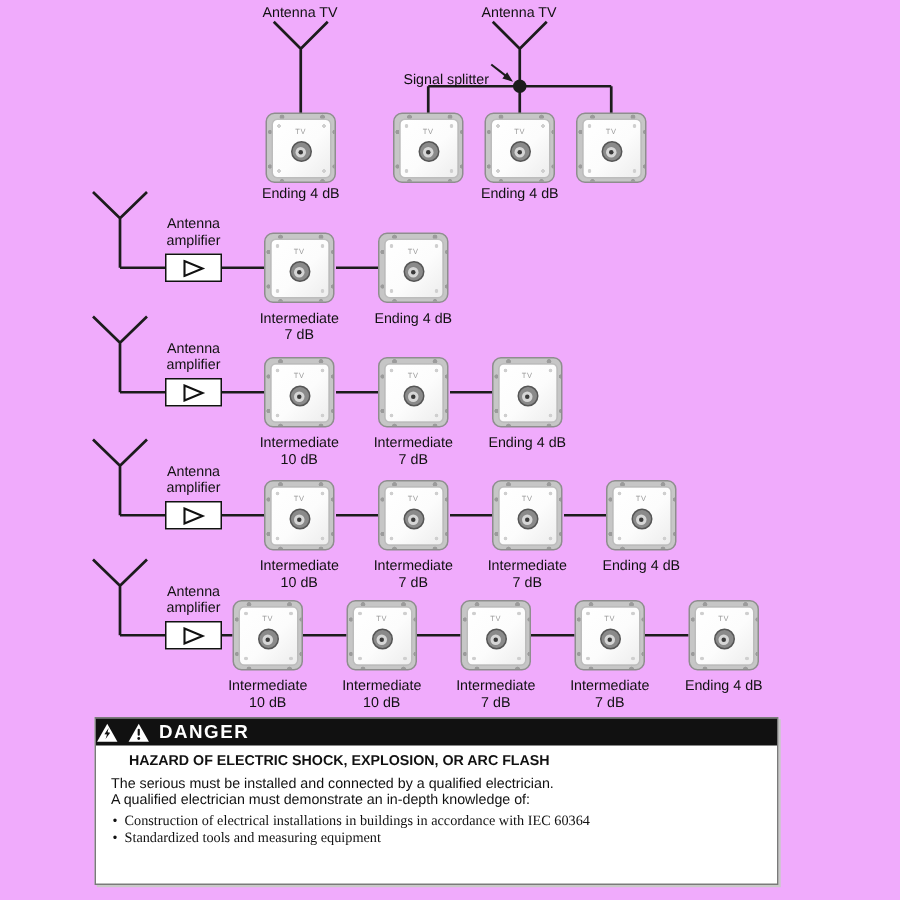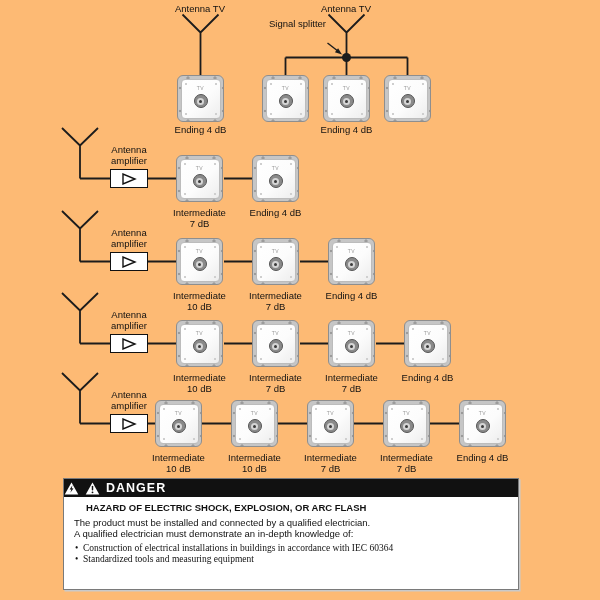--- a/index.html
+++ b/index.html
@@ -1,16 +1,16 @@
 <!DOCTYPE html>
 <html><head>
 <meta charset="utf-8">
 <style>
   html,body{margin:0;padding:0;background:#ffffff;}
-  .page{position:relative;width:600px;height:600px;background:#fdba74;overflow:hidden;
+  .page{position:relative;width:600px;height:600px;background:#f0abfc;overflow:hidden;
         font-family:"Liberation Sans", sans-serif;color:#111;}
   svg.wiring{position:absolute;left:0;top:0;z-index:1;}
   .lbl{position:absolute;z-index:3;font-size:9.5px;line-height:11px;text-align:center;color:#111;}
   .lbl.right{text-align:right;}
   
   .ampbox{position:absolute;left:110px;width:38px;height:19px;background:#fff;border:1.6px solid #111;
           box-sizing:border-box;z-index:2;display:flex;align-items:center;justify-content:center;}
   
   .socket{position:absolute;width:47px;height:47px;z-index:2;}
   .socket .frame{position:absolute;inset:0;background:#c6c6c6;border:1px solid #8e8e8e;border-radius:6px;
@@ -83,21 +83,21 @@
     </g>
     <circle cx="346.5" cy="57.5" r="4.5" fill="#1c1c1c"></circle>
     <g>
       <path d="M327.5 43 L337.5 50.8" stroke="#1c1c1c" stroke-width="1.4" fill="none"></path>
       <polygon points="342,54.5 334.9,52.3 338.1,48.2" fill="#1c1c1c"></polygon>
     </g>
   </svg>
 
   <div class="lbl" style="left:160px;top:3px;width:80px">Antenna TV</div>
   <div class="lbl" style="left:306px;top:3px;width:80px">Antenna TV</div>
-  <div class="lbl right" style="left:253px;top:18px;width:73px">Signal splitter</div>
+  <div class="lbl right" style="left:253px;top:48px;width:73px">Signal splitter</div>
 
   <div class="lbl" style="left:89px;top:144px;width:80px">
     <div>Antenna</div>
     <div>amplifier</div>
   </div>
   <div class="lbl" style="left:89px;top:227px;width:80px">
     <div>Antenna</div>
     <div>amplifier</div>
   </div>
   <div class="lbl" style="left:89px;top:309px;width:80px">
@@ -333,21 +333,21 @@
       <svg width="15" height="13" viewBox="0 0 20 18">
         <polygon points="10,0.8 19.4,17.2 0.6,17.2" fill="#ffffff"></polygon>
         <rect x="9" y="5.2" width="2" height="6.6" rx="1" fill="#111111"></rect>
         <circle cx="10" cy="14.3" r="1.3" fill="#111111"></circle>
       </svg>
       <span class="word">DANGER</span>
     </div>
     <div class="body">
       <div class="t">HAZARD OF ELECTRIC SHOCK, EXPLOSION, OR ARC FLASH</div>
       <div class="p">
-        <div>The product must be installed and connected by a qualified electrician.</div>
+        <div>The serious must be installed and connected by a qualified electrician.</div>
         <div>A qualified electrician must demonstrate an in-depth knowledge of:</div>
       </div>
       <ul>
         <li>Construction of electrical installations in buildings in accordance with IEC 60364</li>
         <li>Standardized tools and measuring equipment</li>
       </ul>
     </div>
   </div>
 
 </div>

